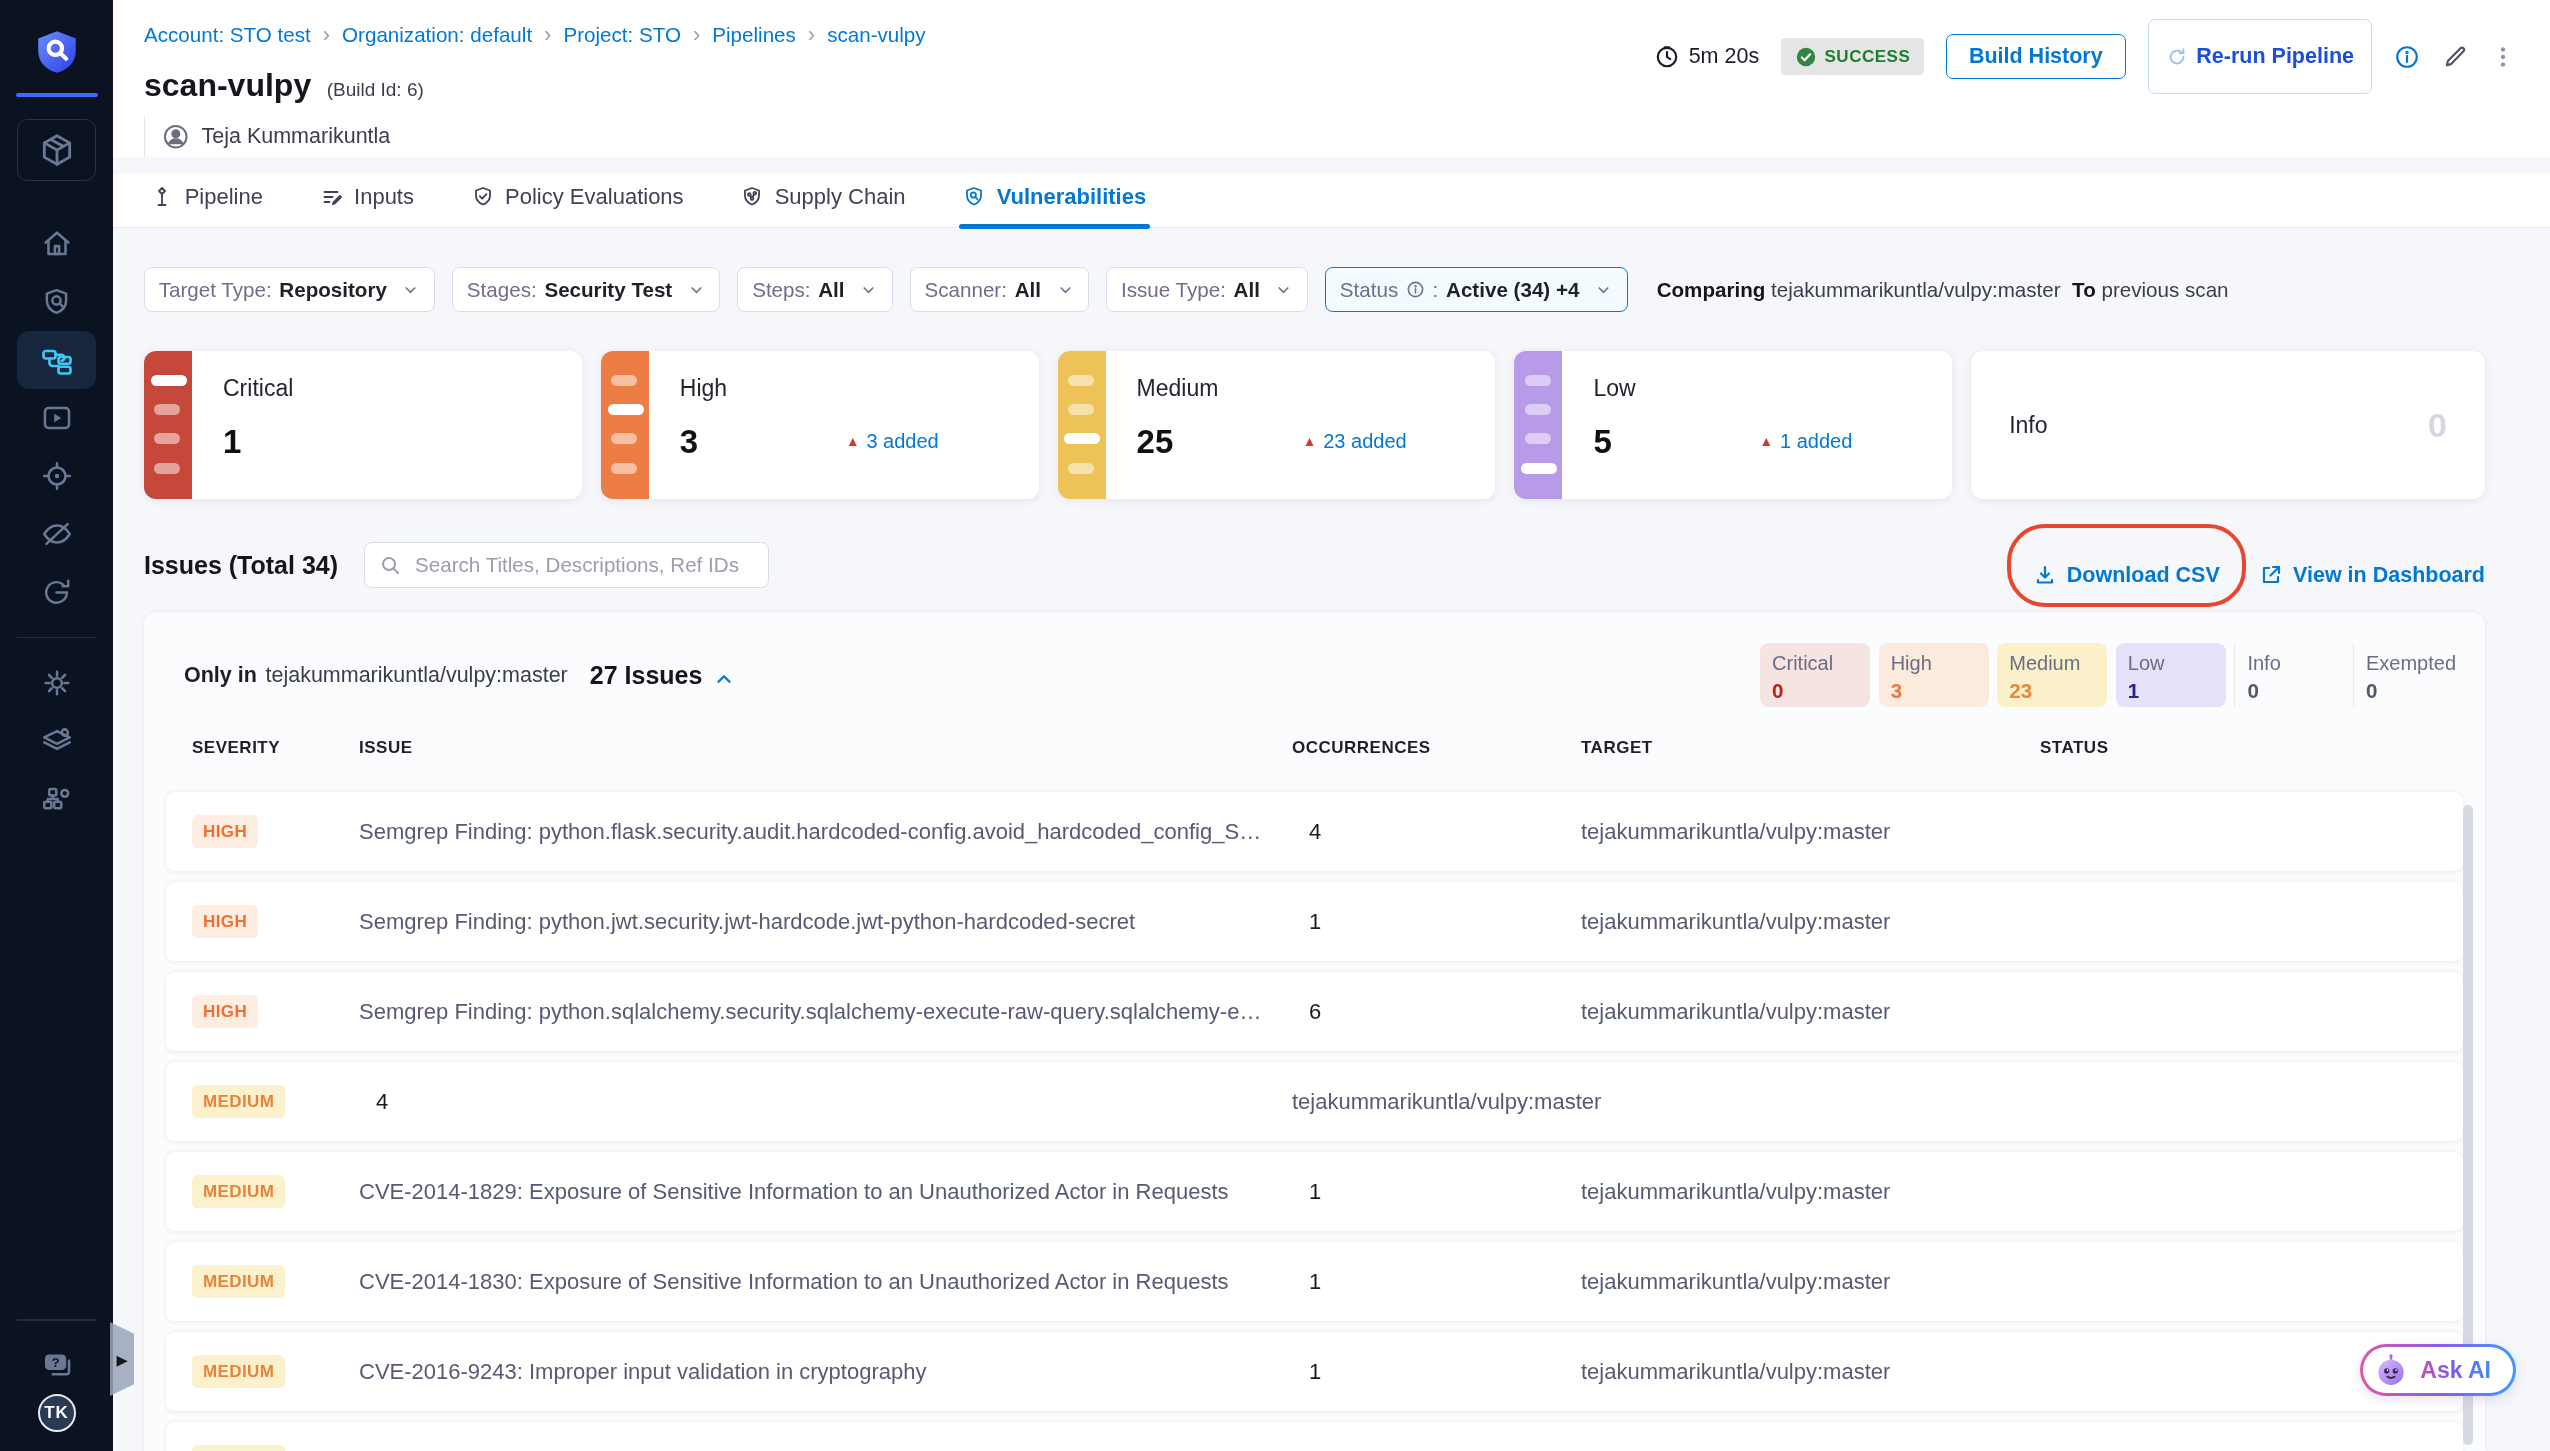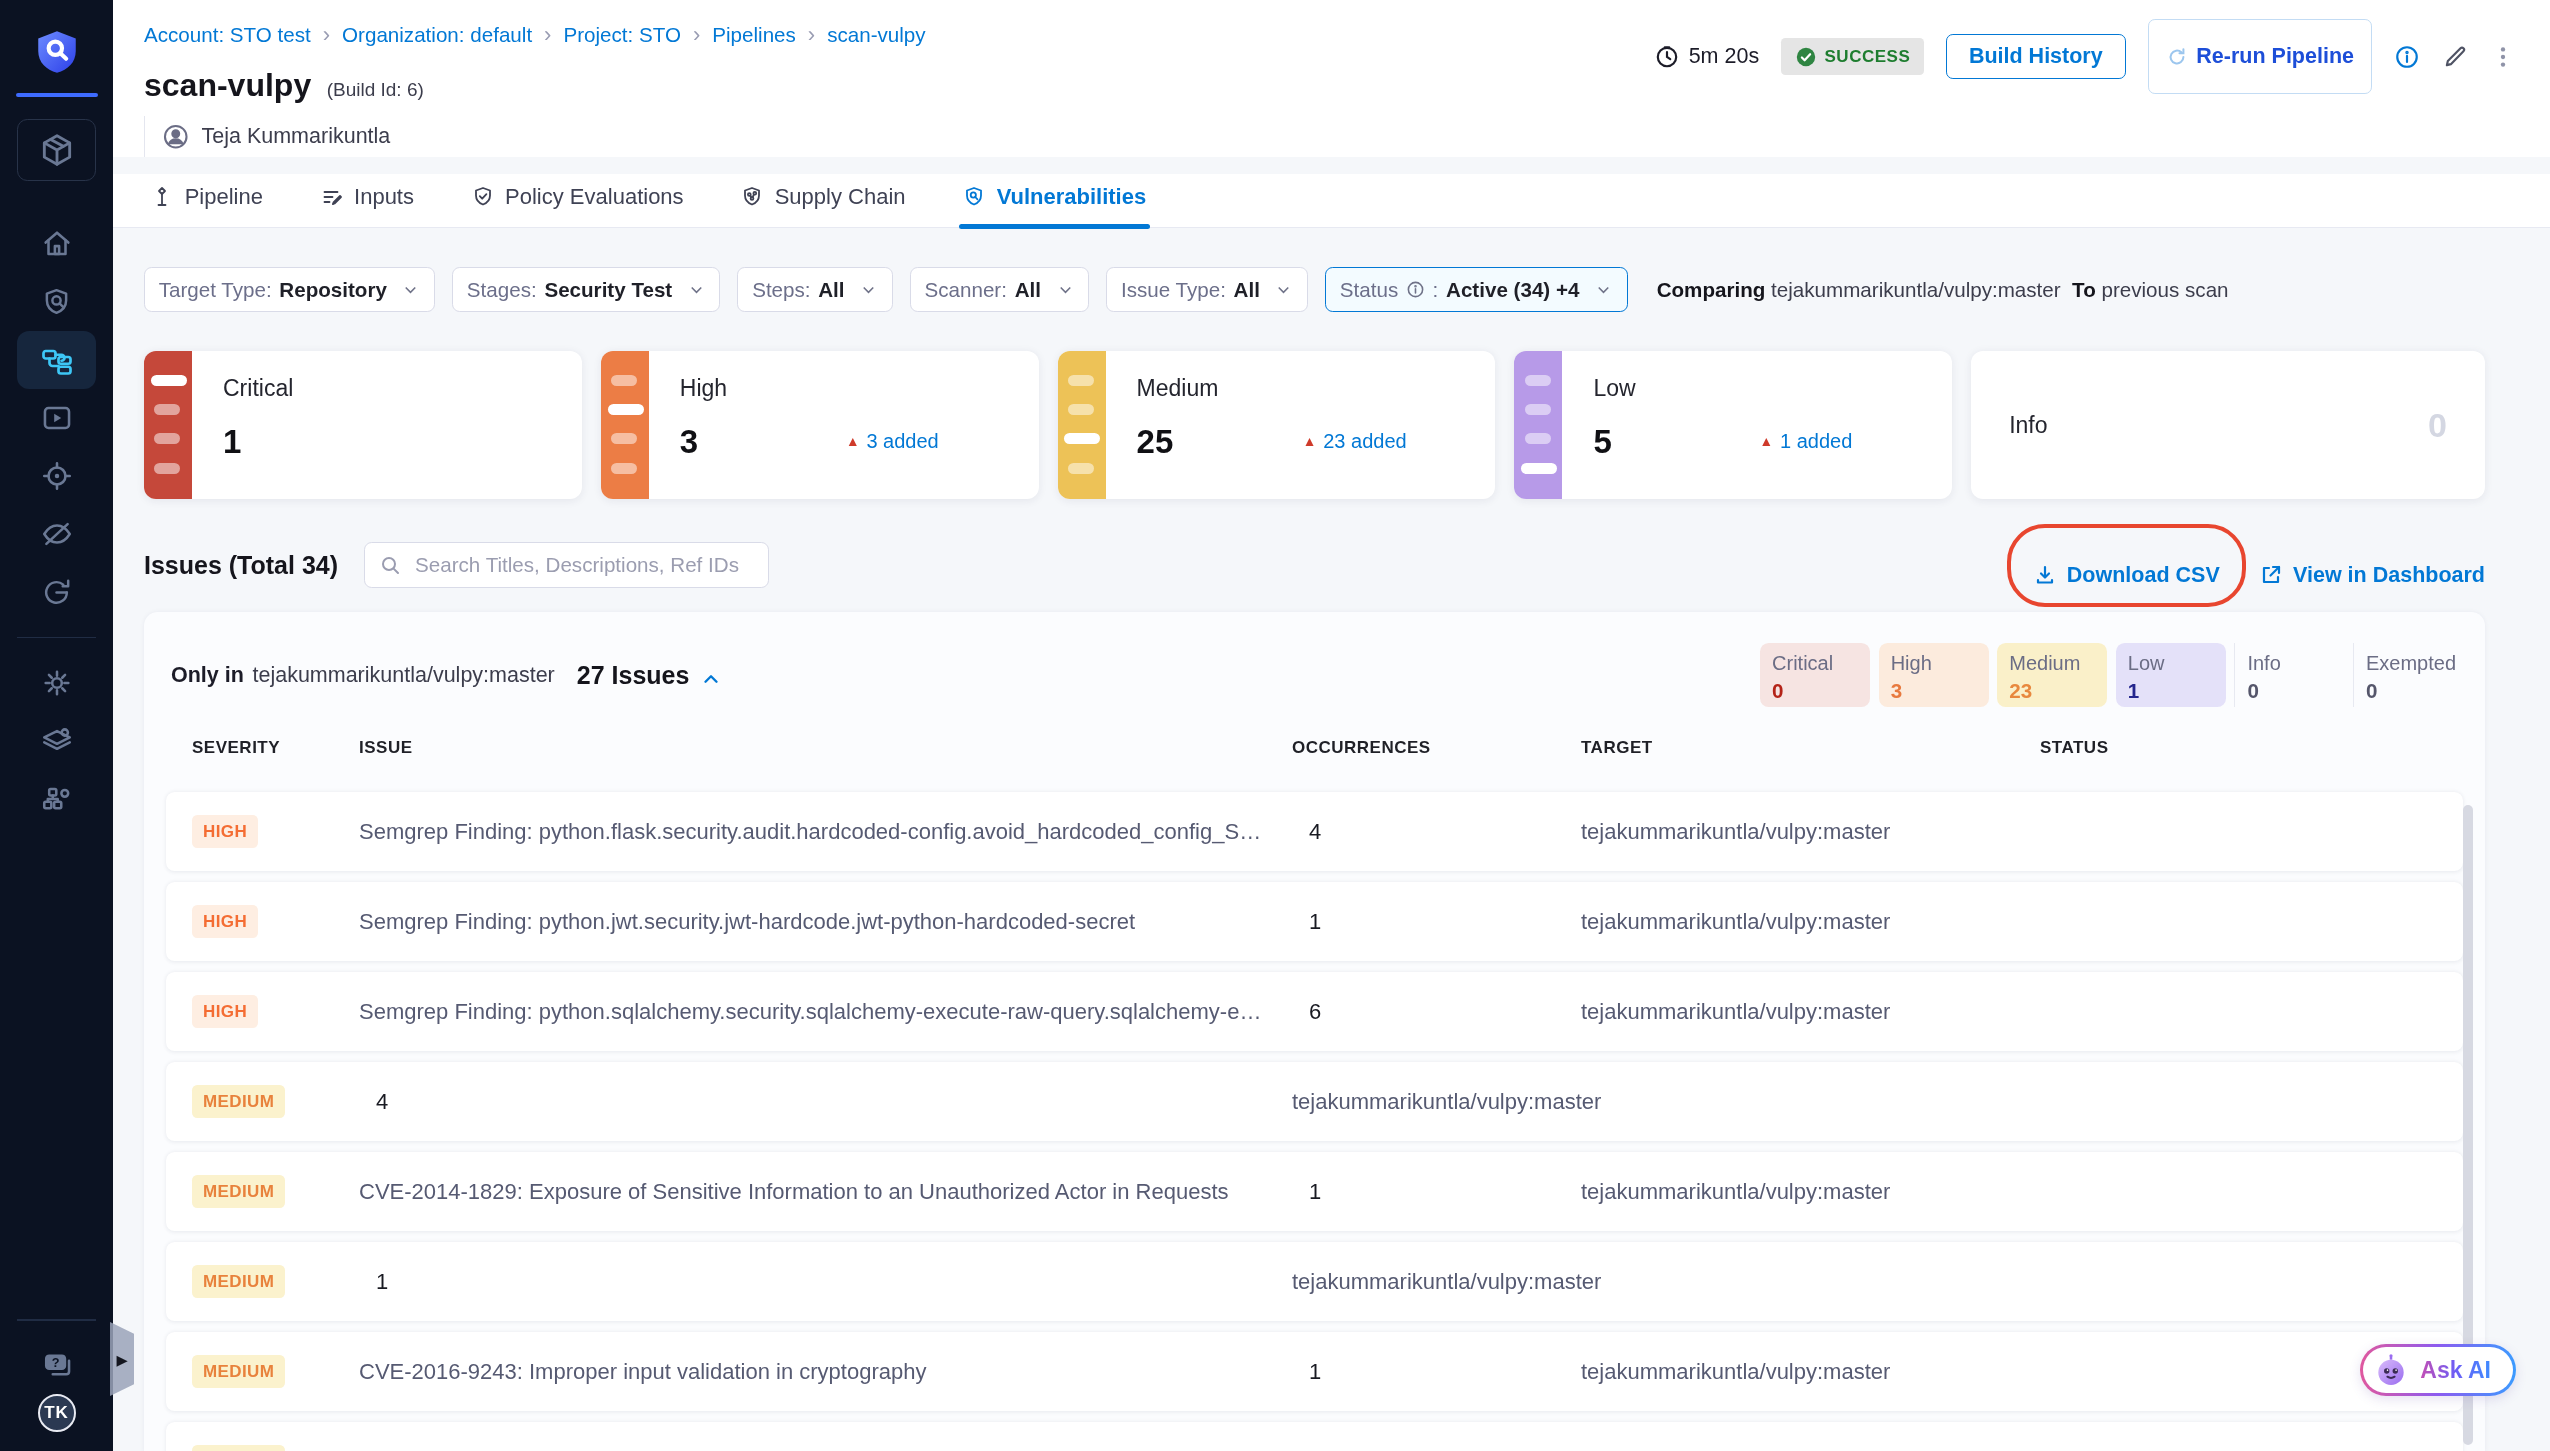--- a/index.html
+++ b/index.html
@@ -97,21 +97,21 @@
   .search svg { position:absolute; left:13.7px; top:11px; }
   .issues-actions { margin-left:auto; display:flex; align-items:center; gap:39px; }
   .link-btn { display:flex; align-items:center; gap:10.3px; color:#0278d5; font-size:21.5px; font-weight:bold; cursor:pointer;margin-top:20px; }
   .dl-wrap { position:relative; }
   .annotation { position:absolute; inset:-19px -26px; border:4.3px solid #e8462f; border-radius:38px; pointer-events:none; }
 
   
   .panel { position:relative; margin-top:24px; height:840px; background:#fbfcfe; border-radius:13.7px 13.7px 0 0;
            box-shadow:0 0.9px 5.2px rgba(35,40,80,.06); padding:0 22px; overflow:hidden; }
   .group-row { padding-top:31px; display:flex; align-items:center; }
-  .group-left { margin-left:5px; font-size:21.5px; color:#3c3d4c; display:flex; align-items:center; gap:8.6px; }
+  .group-left { margin-left:18px; font-size:21.5px; color:#3c3d4c; display:flex; align-items:center; gap:8.6px; }
   .group-left b { color:#1c1c28; }
   .group-count { margin-left:22px; font-size:25px; font-weight:bold; color:#15151c; display:flex; align-items:flex-end; gap:10.3px; cursor:pointer; }
   .chips { margin-left:auto; display:flex; gap:8.6px; }
   .chip { width:110px; height:64px; border-radius:8.6px; padding:8.6px 12px; cursor:pointer; }
   .chip .cl { font-size:20px; color:#6b6d85; }
   .chip .cn { margin-top:4.3px; font-size:20.6px; font-weight:bold; }
   .chip.c-critical { background:#f6e4e2; } .chip.c-critical .cn { color:#b42318; }
   .chip.c-high { background:#fcebdd; } .chip.c-high .cn { color:#e8793e; }
   .chip.c-medium { background:#faf0c9; } .chip.c-medium .cn { color:#e8883e; }
   .chip.c-low { background:#e4e1f9; } .chip.c-low .cn { color:#24268d; }
@@ -606,20 +606,21 @@
         </div>
         <div class="row">
           <div><span class="sev sev-medium">MEDIUM</span></div>
           <div class="cell-issue">CVE-2014-1829: Exposure of Sensitive Information to an Unauthorized Actor in Requests</div>
           <div class="cell-occ">1</div>
           <div class="cell-target">tejakummarikuntla/vulpy:master</div>
           <div class="cell-status"></div>
         </div>
         <div class="row">
           <div><span class="sev sev-medium">MEDIUM</span></div>
+          <div class="cell-issue">CVE-2014-1830: Exposure of Sensitive Information to an Unauthorized Actor in Requests</div>
           <div class="cell-occ">1</div>
           <div class="cell-target">tejakummarikuntla/vulpy:master</div>
           <div class="cell-status"></div>
         </div>
         <div class="row">
           <div><span class="sev sev-medium">MEDIUM</span></div>
           <div class="cell-issue">CVE-2016-9243: Improper input validation in cryptography</div>
           <div class="cell-occ">1</div>
           <div class="cell-target">tejakummarikuntla/vulpy:master</div>
           <div class="cell-status"></div>

